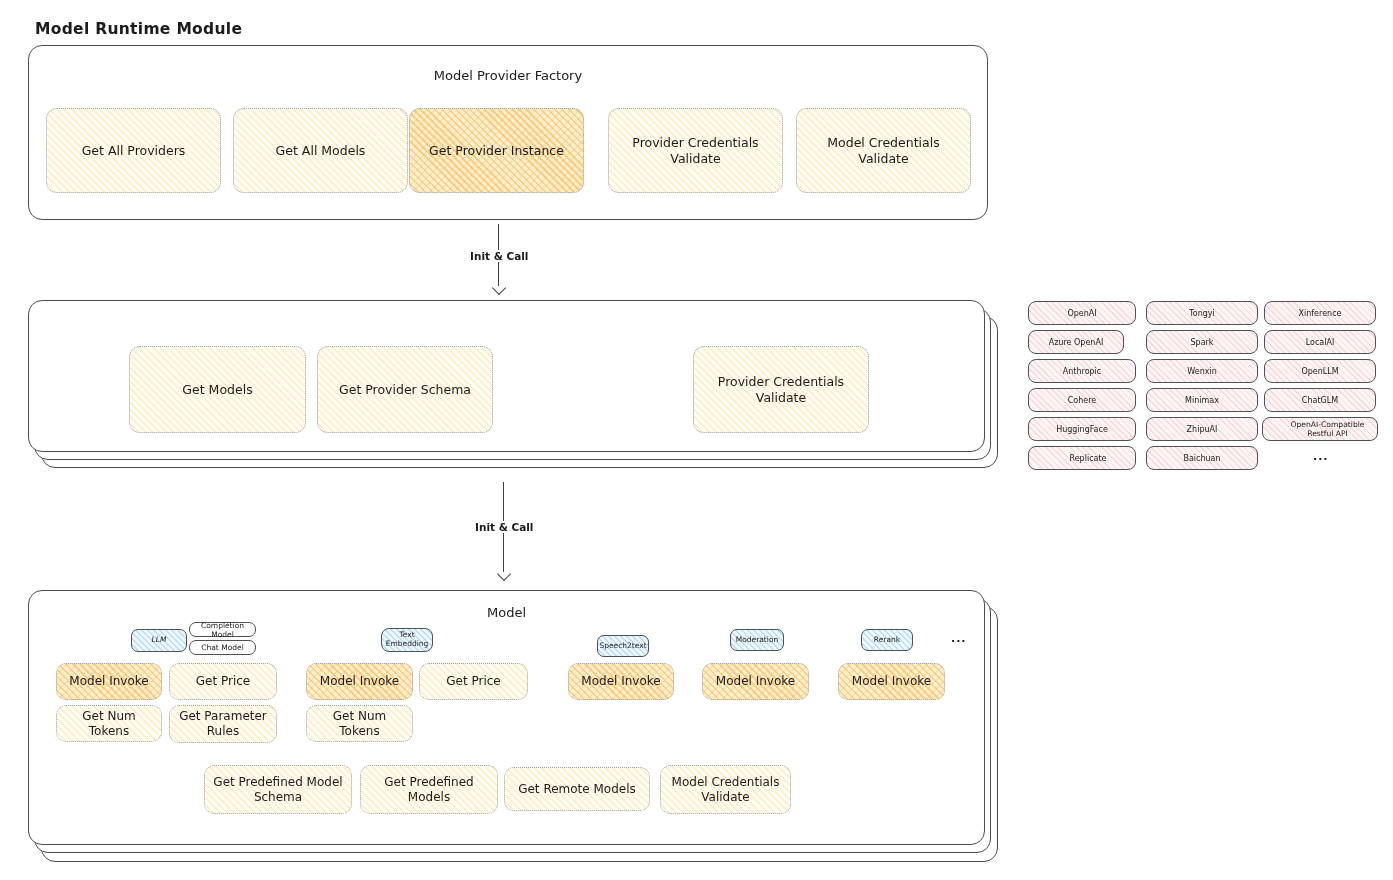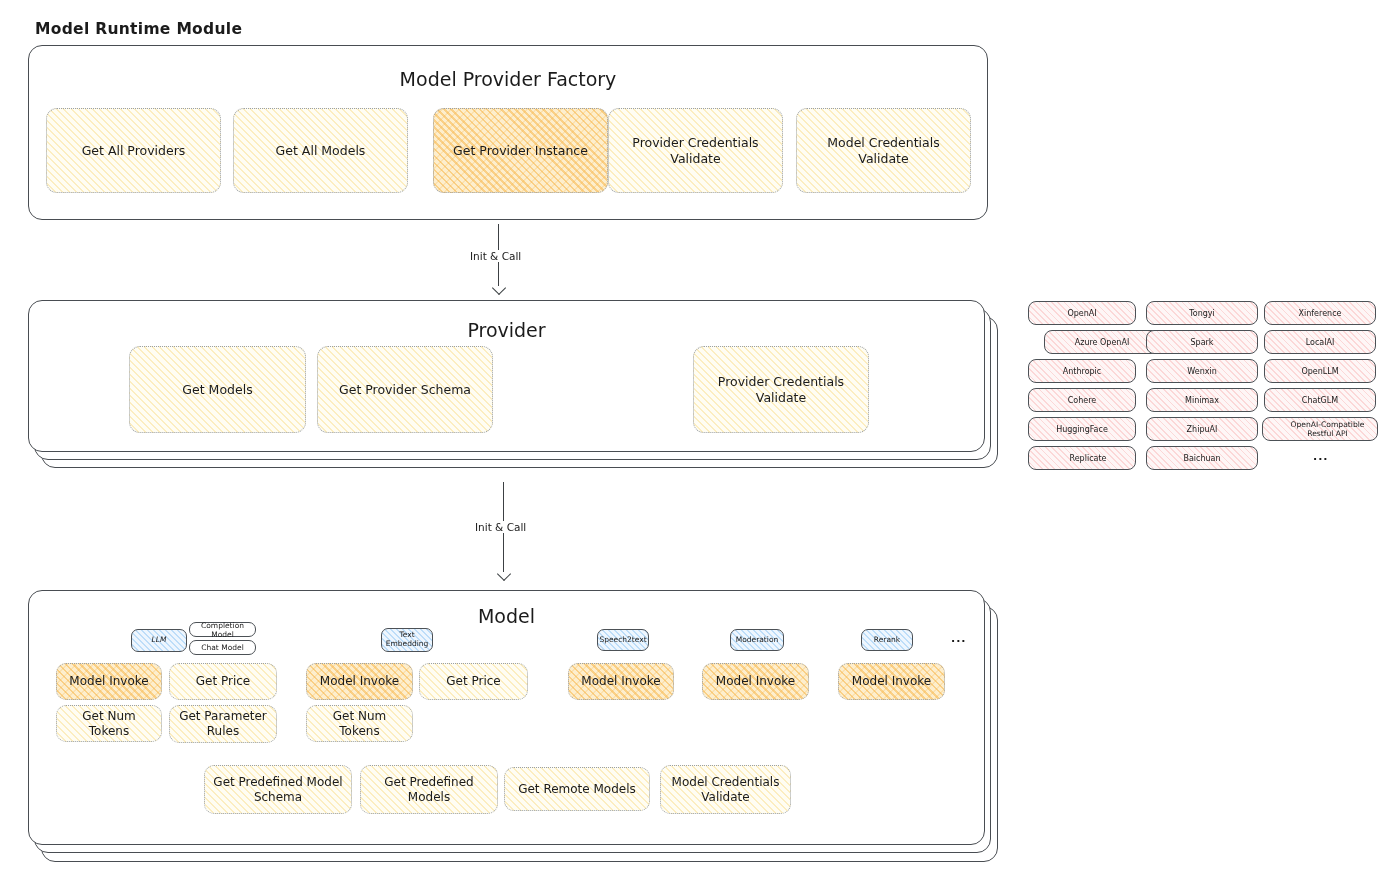--- a/index.html
+++ b/index.html
@@ -10,21 +10,21 @@
 
   
   .main-title { font-size:15.5px; font-weight:bold; letter-spacing:0.3px; }
 
   
   .section, .stack {
     background:#ffffff;
     border:1.6px solid #494d52;
     border-radius:14px;
   }
-  .section-title { width:100%; text-align:center; font-size:19px; }
+  .section-title { width:100%; text-align:center; font-size:13px; }
 
   
   .op {
     border:1.4px dotted #9aa0a6;
     border-radius:11px;
     display:flex; align-items:center; justify-content:center;
     text-align:center;
     font-size:12.5px;
     line-height:1.25;
     padding:4px 8px;
@@ -74,55 +74,55 @@
     width:10px; height:10px;
     border-left:1.6px solid #3c4043;
     border-bottom:1.6px solid #3c4043;
     transform:rotate(-45deg);
   }
   .arrow-label {
     background:#ffffff;
     font-size:10.5px;
     padding:0 4px;
     white-space:nowrap;
+    font-weight:bold;
   }
 
   .dots { font-size:11px; font-weight:bold; letter-spacing:1px; }
 </style>
 </head>
 <body>
 
 <div id="canvas">
 
   <div class="abs main-title" style="left:35px; top:12px;margin-top:8px;">Model Runtime Module</div>
 
   <div class="abs section" style="left:28px; top:45px; width:960px; height:175px;">
     <div class="section-title abs" style="top:22px; left:0;">Model Provider Factory</div>
     <div class="abs op" style="left:17px;  top:62px; width:175px; height:85px;">Get All Providers</div>
     <div class="abs op" style="left:204px; top:62px; width:175px; height:85px;">Get All Models</div>
-    <div class="abs op hl" style="left:404px; top:62px; width:175px; height:85px;">Get Provider Instance</div>
+    <div class="abs op hl" style="left:380px; top:62px; width:175px; height:85px;">Get Provider Instance</div>
     <div class="abs op" style="left:579px; top:62px; width:175px; height:85px;">Provider Credentials Validate</div>
     <div class="abs op" style="left:767px; top:62px; width:175px; height:85px;">Model Credentials Validate</div>
   </div>
 
   <div class="abs arrow-line" style="left:498px; top:224px; height:62px;"></div>
   <div class="abs arrow-head" style="left:494px; top:283px;"></div>
   <div class="abs arrow-label" style="left:466px; top:250px;">Init &amp; Call</div>
 
   <div class="abs stack" style="left:41px; top:316px; width:957px; height:152px;"></div>
   <div class="abs stack" style="left:34px; top:308px; width:957px; height:152px;"></div>
   <div class="abs section" style="left:28px; top:300px; width:957px; height:152px;">
-    <div class="section-title abs" style="top:18px; left:0;">Provider</div>
     <div class="abs op" style="left:100px; top:45px; width:177px; height:87px;">Get Models</div>
     <div class="abs op" style="left:288px; top:45px; width:176px; height:87px;">Get Provider Schema</div>
     <div class="abs op" style="left:664px; top:45px; width:176px; height:87px;">Provider Credentials Validate</div>
   </div>
 
   <div class="abs chip" style="left:1028px; top:301px; width:108px; height:24px;">OpenAI</div>
-  <div class="abs chip" style="left:1028px; top:330px; width:116px; height:24px;margin-left:16px;">Azure OpenAI</div>
+  <div class="abs chip" style="left:1028px; top:330px; width:96px; height:24px;">Azure OpenAI</div>
   <div class="abs chip" style="left:1028px; top:359px; width:108px; height:24px;">Anthropic</div>
   <div class="abs chip" style="left:1028px; top:388px; width:108px; height:24px;">Cohere</div>
   <div class="abs chip" style="left:1028px; top:417px; width:108px; height:24px;">HuggingFace</div>
   <div class="abs chip" style="left:1028px; top:446px; width:108px; height:24px;padding-left:12px;">Replicate</div>
 
   <div class="abs chip" style="left:1146px; top:301px; width:112px; height:24px;">Tongyi</div>
   <div class="abs chip" style="left:1146px; top:330px; width:112px; height:24px;">Spark</div>
   <div class="abs chip" style="left:1146px; top:359px; width:112px; height:24px;">Wenxin</div>
   <div class="abs chip" style="left:1146px; top:388px; width:112px; height:24px;">Minimax</div>
   <div class="abs chip" style="left:1146px; top:417px; width:112px; height:24px;">ZhipuAI</div>
@@ -145,26 +145,26 @@
     <div class="section-title abs" style="top:14px; left:0;">Model</div>
 
     <div class="abs pill-blue" style="left:102px; top:38px; width:56px; height:23px;font-style:italic;">LLM</div>
     <div class="abs pill-white" style="left:160px; top:31px; width:67px; height:15px;">Completion Model</div>
     <div class="abs pill-white" style="left:160px; top:49px; width:67px; height:15px;">Chat Model</div>
     <div class="abs op hl small" style="left:27px;  top:72px;  width:106px; height:37px;">Model Invoke</div>
     <div class="abs op small" style="left:140px; top:72px;  width:108px; height:37px;">Get Price</div>
     <div class="abs op small" style="left:27px;  top:114px; width:106px; height:37px;">Get Num Tokens</div>
     <div class="abs op small" style="left:140px; top:114px; width:108px; height:38px;">Get Parameter Rules</div>
 
-    <div class="abs pill-blue" style="left:352px; top:37px; width:52px; height:24px;">Text Embedding</div>
+    <div class="abs pill-blue" style="left:352px; top:37px; width:52px; height:24px;border-radius:8px;">Text Embedding</div>
     <div class="abs op hl small" style="left:277px; top:72px;  width:107px; height:37px;">Model Invoke</div>
     <div class="abs op small" style="left:390px; top:72px;  width:109px; height:37px;">Get Price</div>
     <div class="abs op small" style="left:277px; top:114px; width:107px; height:37px;">Get Num Tokens</div>
 
-    <div class="abs pill-blue" style="left:568px; top:38px; width:52px; height:22px;">Speech2text</div>
+    <div class="abs pill-blue" style="left:568px; top:44px; width:52px; height:22px;">Speech2text</div>
     <div class="abs op hl small" style="left:539px; top:72px; width:106px; height:37px;">Model Invoke</div>
 
     <div class="abs pill-blue" style="left:701px; top:38px; width:54px; height:22px;">Moderation</div>
     <div class="abs op hl small" style="left:673px; top:72px; width:107px; height:37px;">Model Invoke</div>
 
     <div class="abs pill-blue" style="left:832px; top:38px; width:52px; height:22px;">Rerank</div>
     <div class="abs op hl small" style="left:809px; top:72px; width:107px; height:37px;">Model Invoke</div>
 
     <div class="abs dots" style="left:922px; top:41px;">...</div>
 

